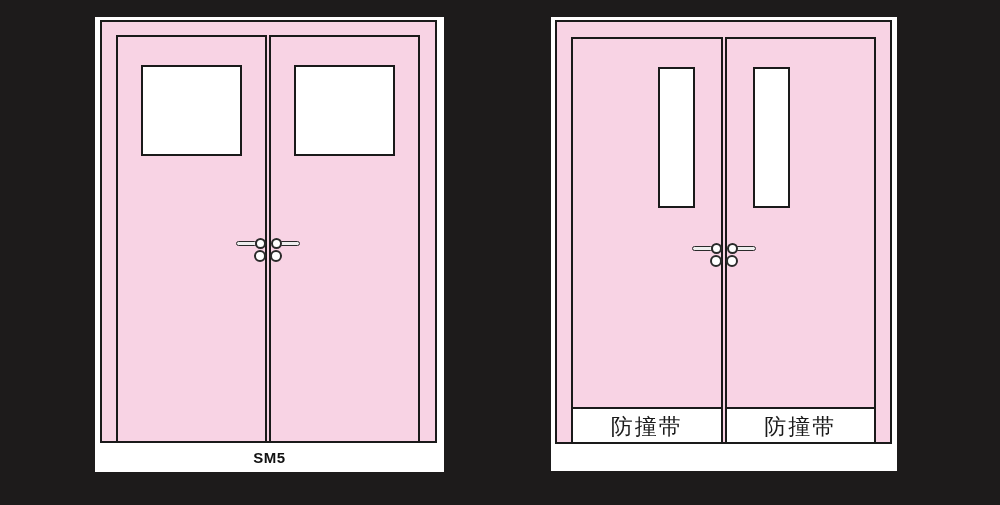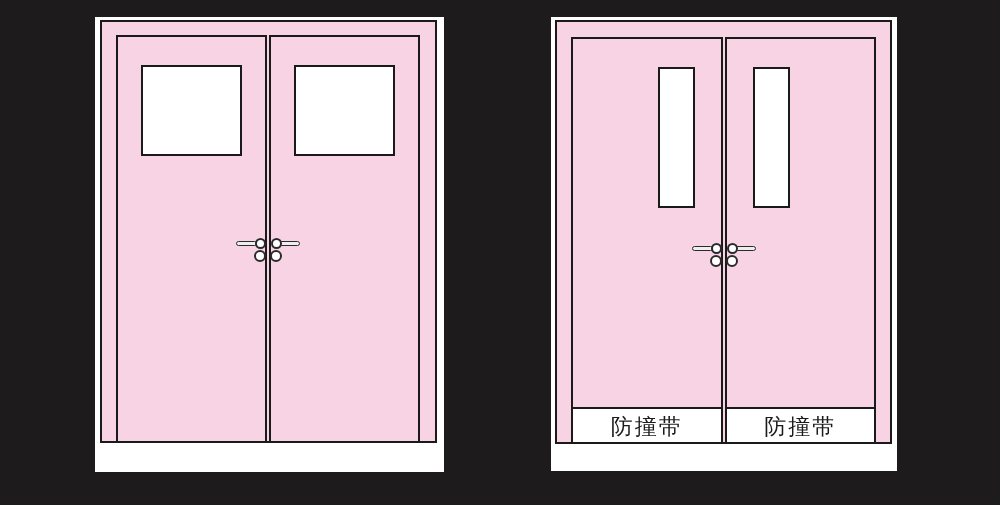--- a/index.html
+++ b/index.html
@@ -142,20 +142,21 @@
       </div>
       <div class="handle-set">
         <div class="hs-bar bar-left"></div>
         <div class="hs-bar bar-right"></div>
         <div class="hs-circle rose rose-left"></div>
         <div class="hs-circle rose rose-right"></div>
         <div class="hs-circle cyl cyl-left"></div>
         <div class="hs-circle cyl cyl-right"></div>
       </div>
     </div>
+    <div class="caption">SM5</div>
   </section>
 
   <section class="panel panel-right">
     <div class="frame"></div>
     <div class="doors">
       <div class="leaf leaf-left">
         <div class="window"></div>
         <div class="bumper">
           <span>防撞带</span>
         </div>

